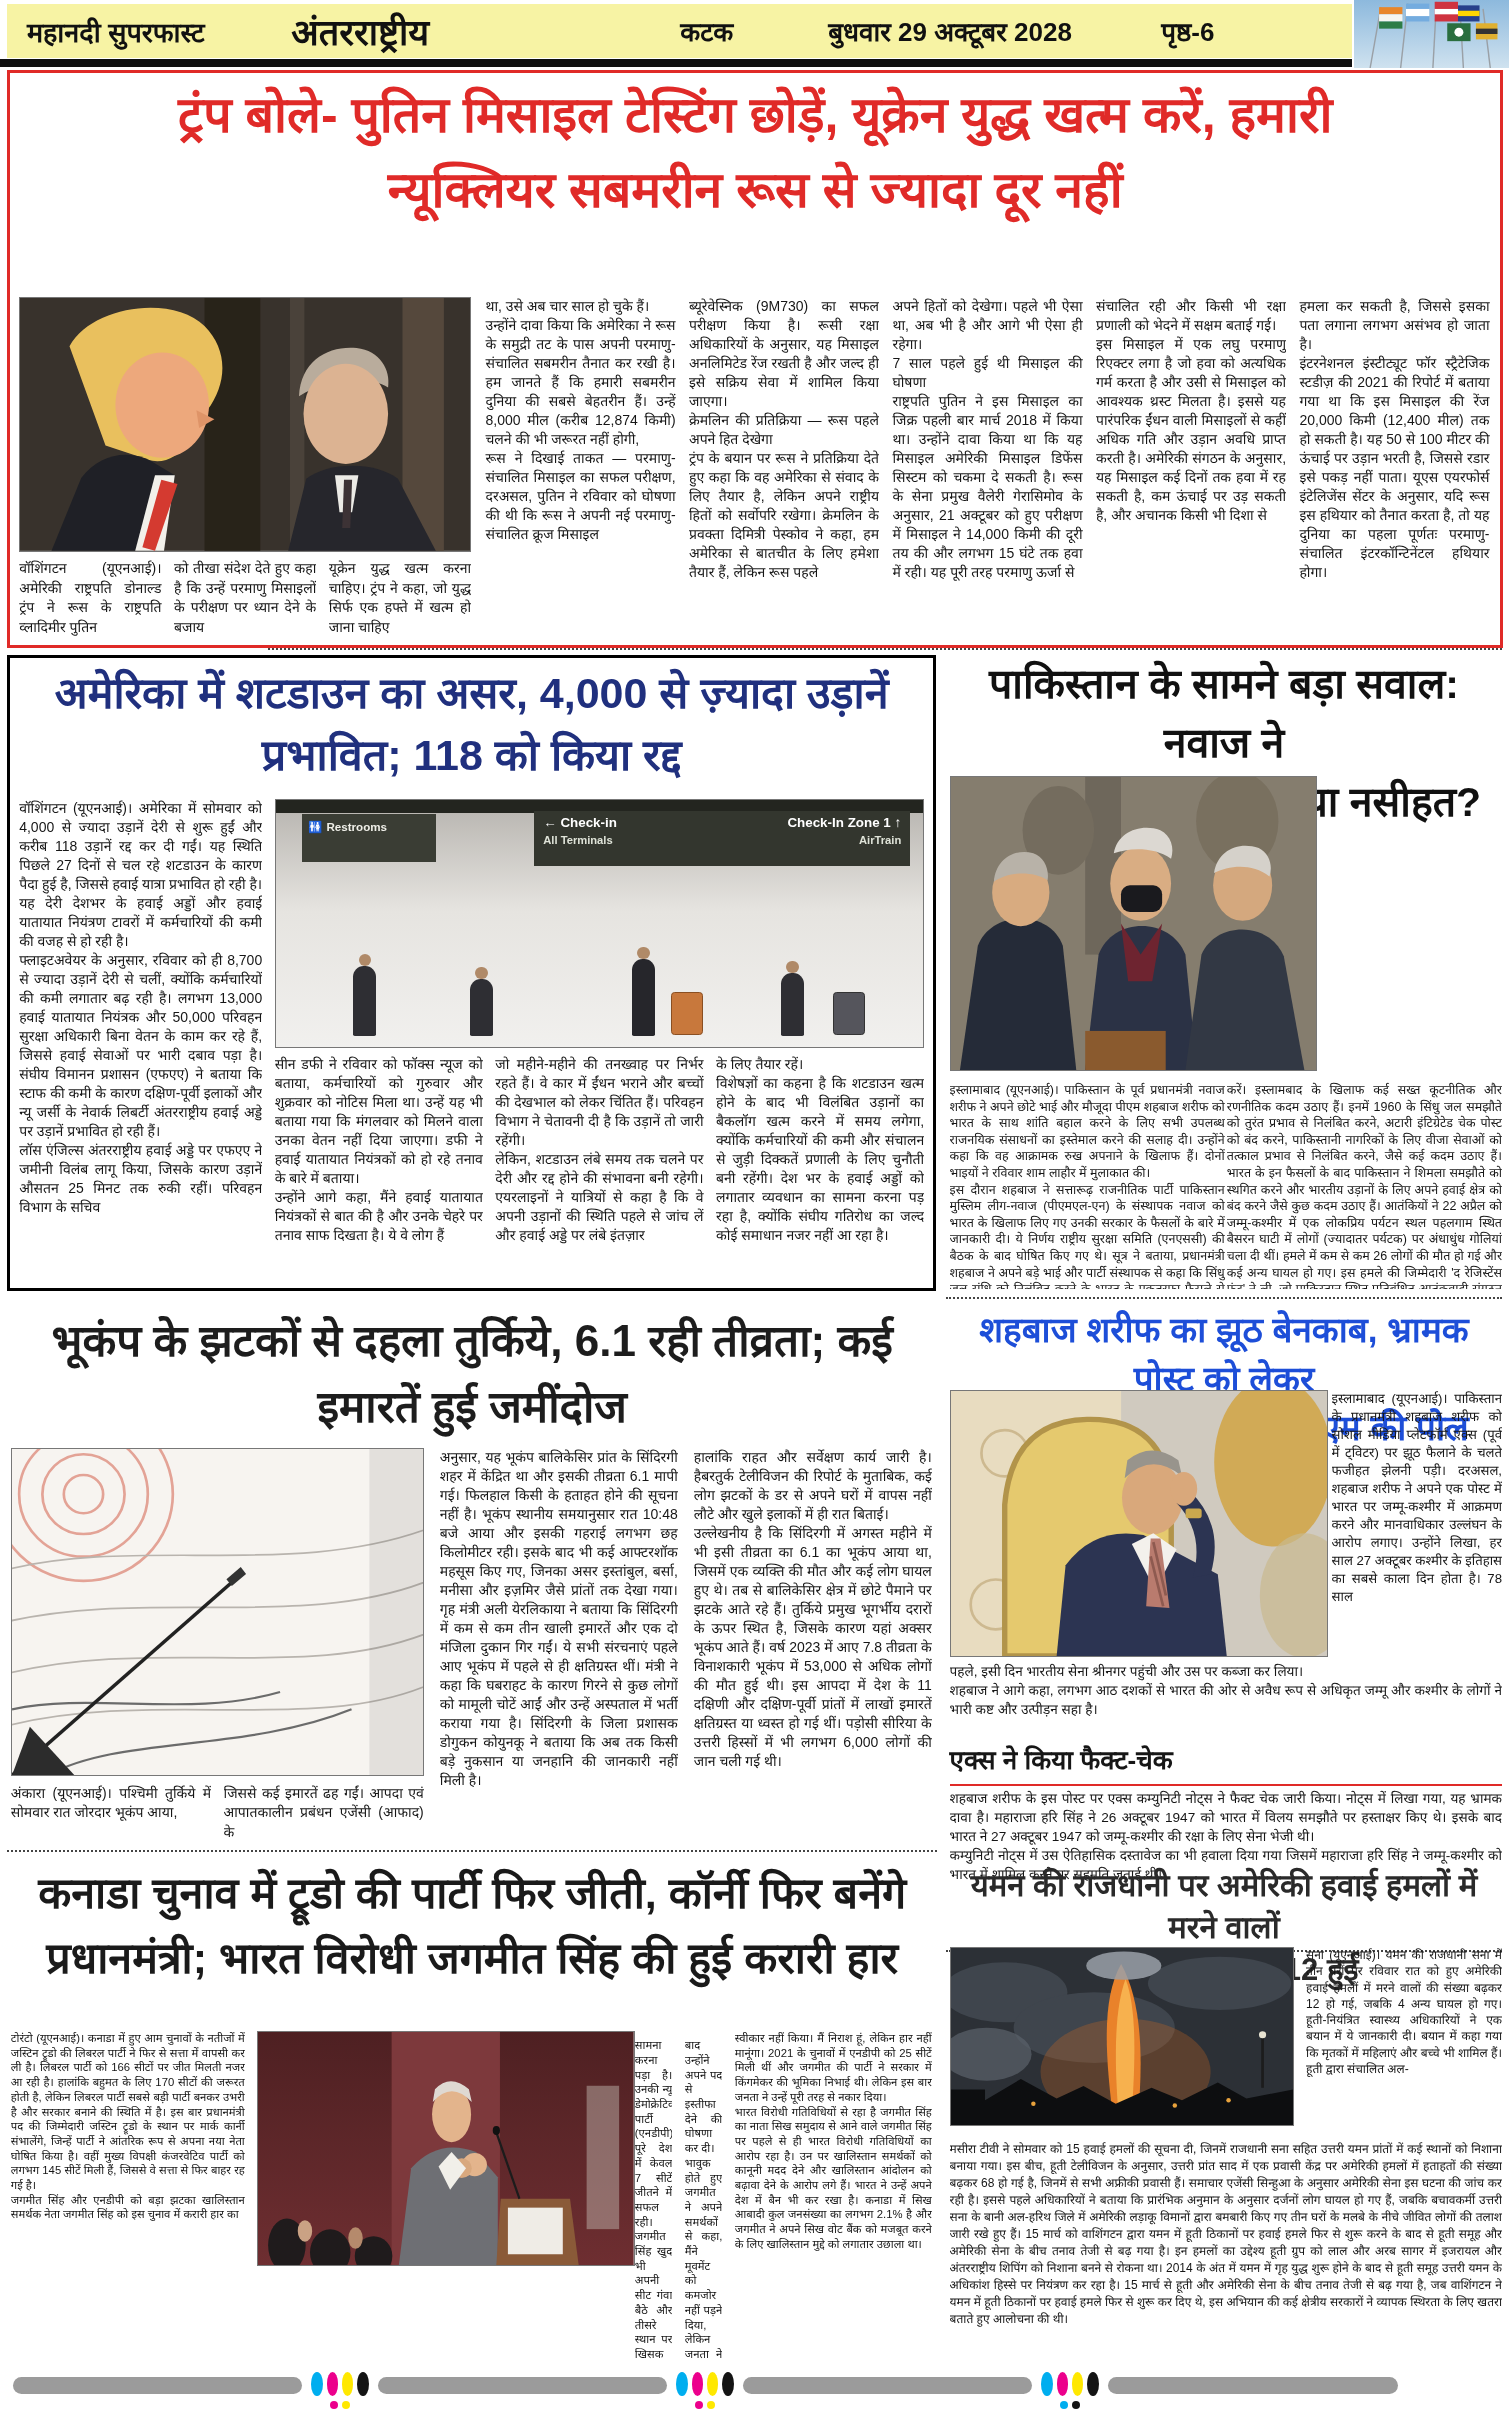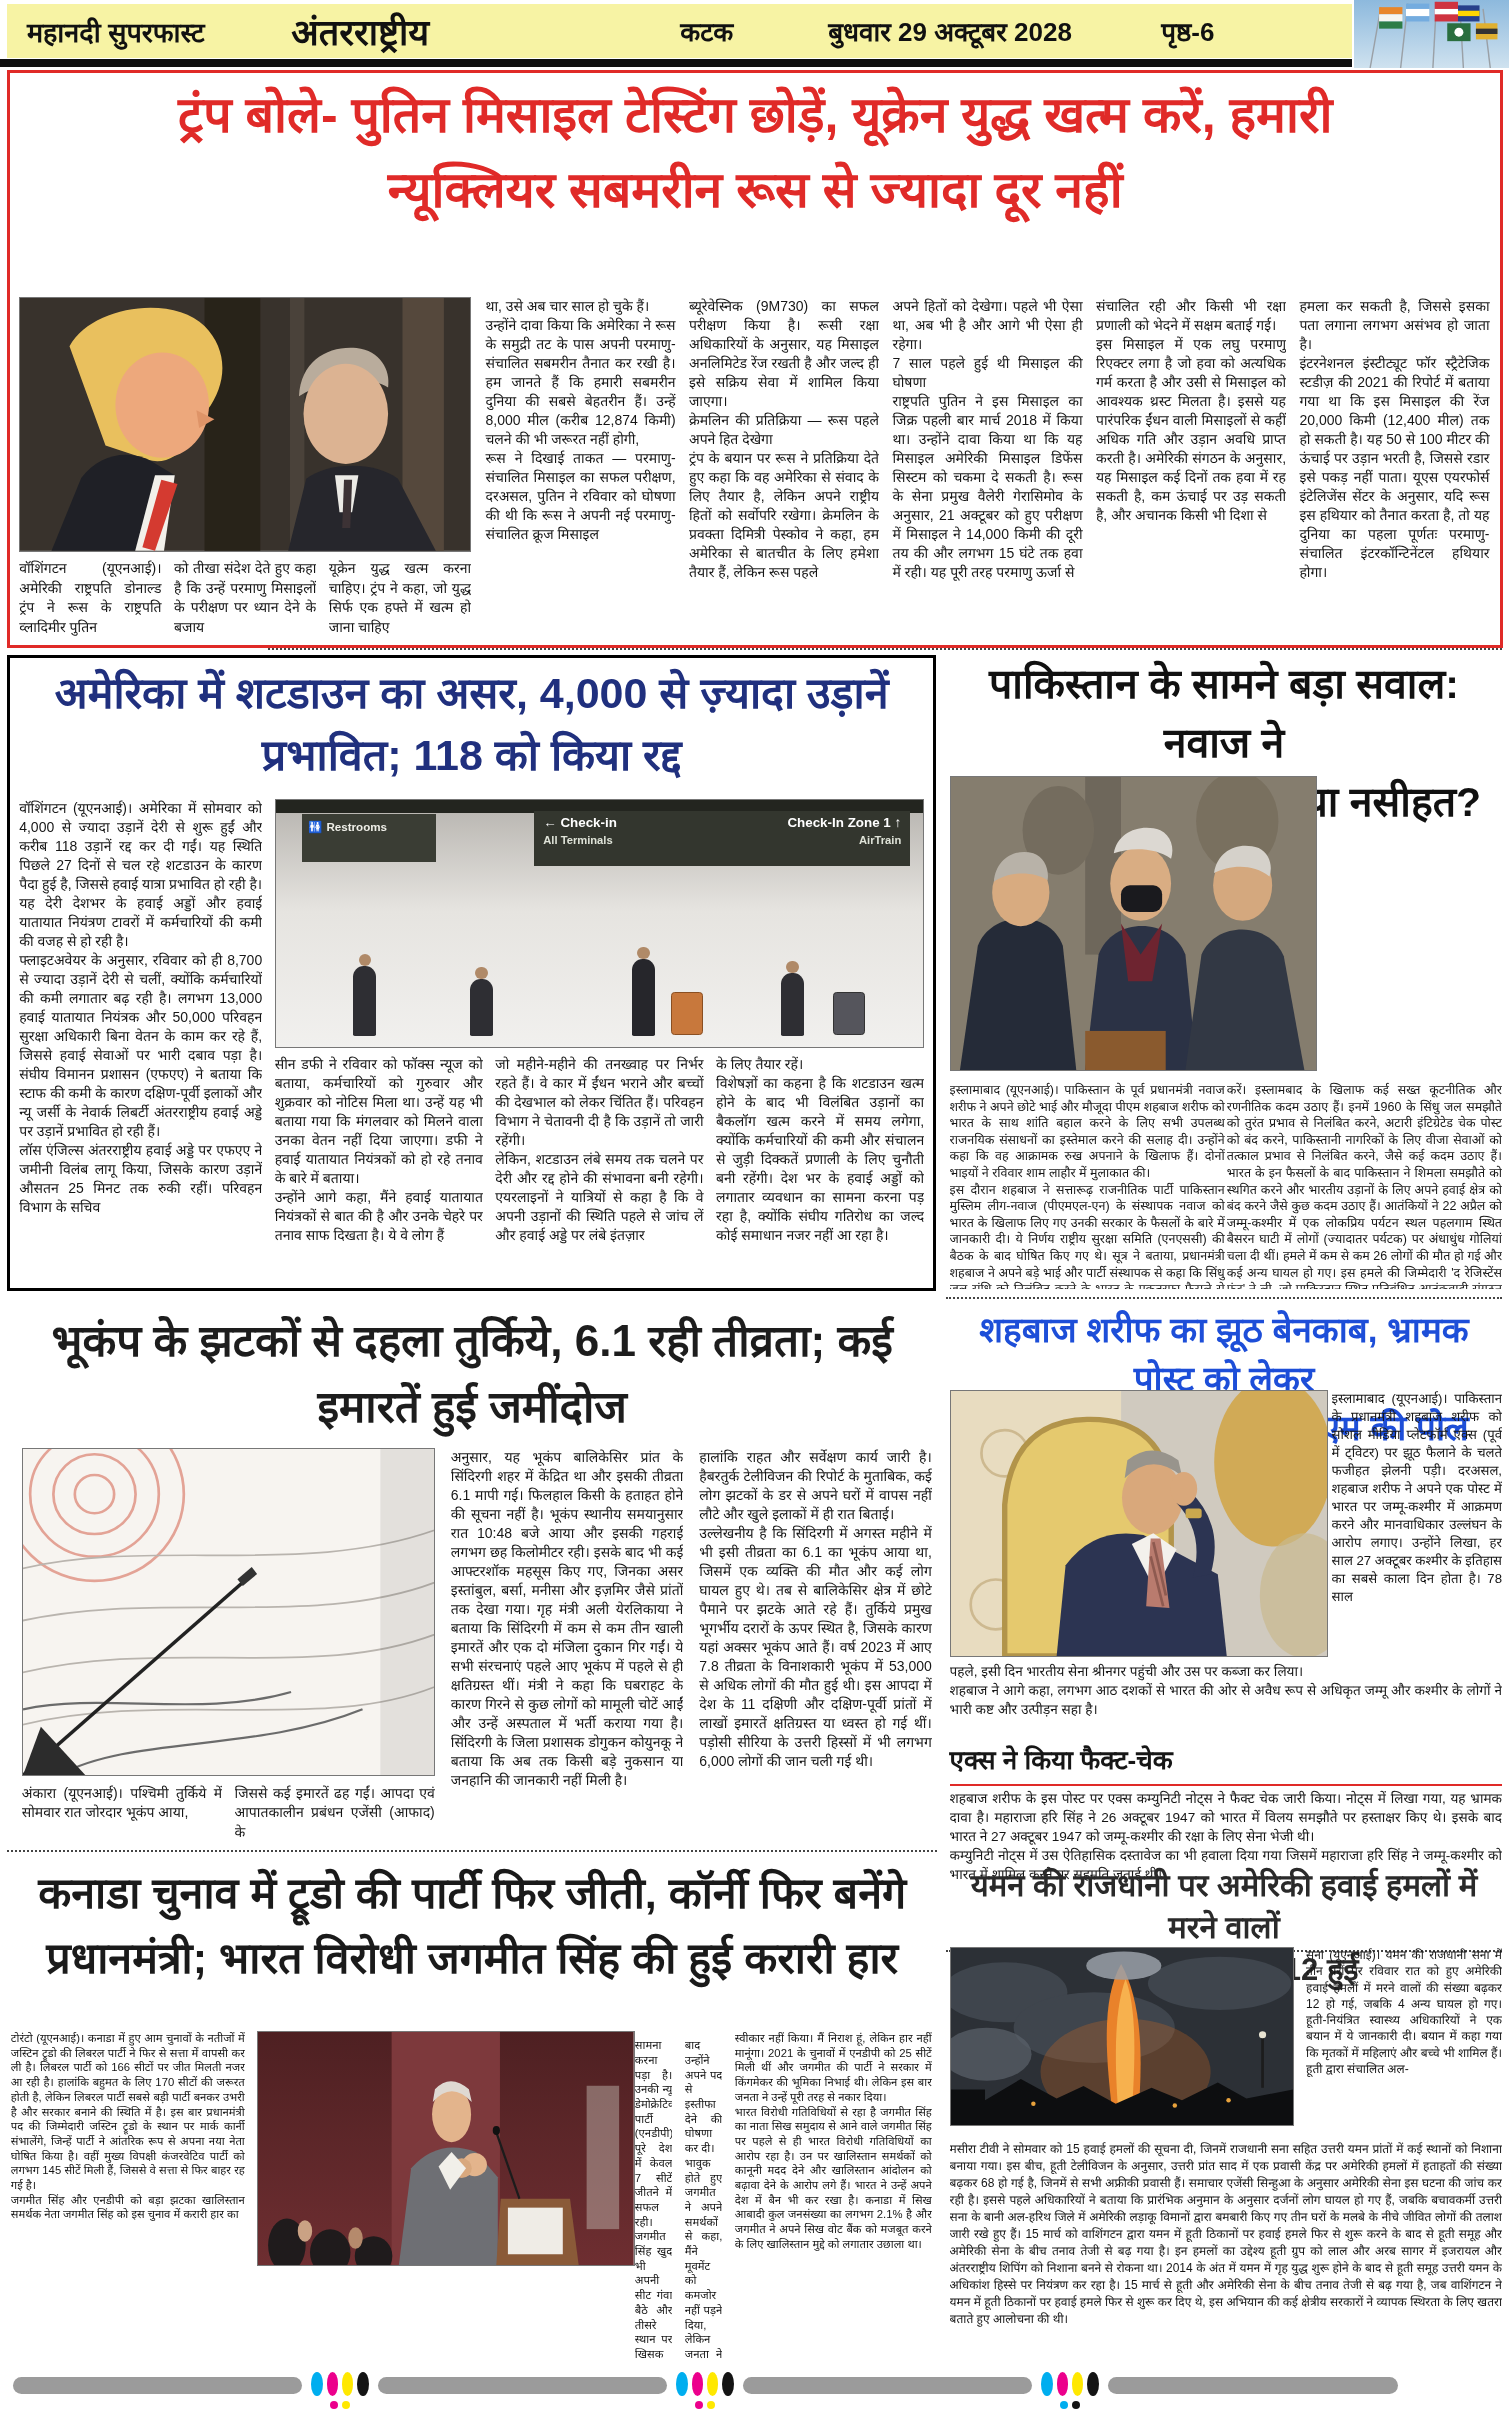--- a/index.html
+++ b/index.html
@@ -54,21 +54,21 @@
   .pak-head{position:absolute;top:3.6px;left:0;right:0;font-size:41px;line-height:1.45;color:#111;}
   .pak-row1{position:absolute;top:125px;left:3.6px;right:0;height:295px;display:flex;gap:12.5px;}
   .pak-photo{width:365px;flex:none;}
   .pak-side{flex:1;font-size:13.4px;line-height:18.4px;text-align:justify;white-space:pre-line;overflow:hidden;}
   .pak-row2{position:absolute;top:431px;left:3.6px;right:0;bottom:3.6px;display:flex;gap:2px;}
   .pak-row2 .col{font-size:12.5px;line-height:16.6px;}
   
   .quake{left:7.2px;top:1301px;width:930px;height:547px;}
   .quake-head{position:absolute;top:7.2px;left:9px;right:9px;font-size:44px;line-height:1.5;color:#1d1d1d;}
   .quake-body{position:absolute;top:147px;left:3.6px;right:5.4px;bottom:5.4px;display:flex;gap:16px;}
-  .quake-left{width:413px;display:flex;flex-direction:column;flex:none;margin-left:11px;}
+  .quake-left{width:413px;display:flex;flex-direction:column;flex:none;}
   .seismo{height:336px;}
   .quake-caps{display:flex;gap:12.5px;flex:1;margin-top:7.2px;}
   .quake-body .col{font-size:14px;line-height:19px;}
   
   .shah{left:946px;top:1301px;width:556px;height:646px;}
   .shah-head{position:absolute;top:3.6px;left:0;right:0;font-size:35px;line-height:1.4;color:#1d4ed8;}
   .shah-row{position:absolute;top:89px;left:3.6px;right:0;height:267px;display:flex;gap:4px;}
   .shah-photo{width:376px;flex:none;}
   .shah-side{flex:1;font-size:13.2px;line-height:18px;text-align:justify;white-space:pre-line;overflow:hidden;}
   .shah-lead{position:absolute;top:361px;left:3.6px;right:0;font-size:13.6px;line-height:19px;text-align:justify;white-space:pre-line;height:77px;overflow:hidden;}

